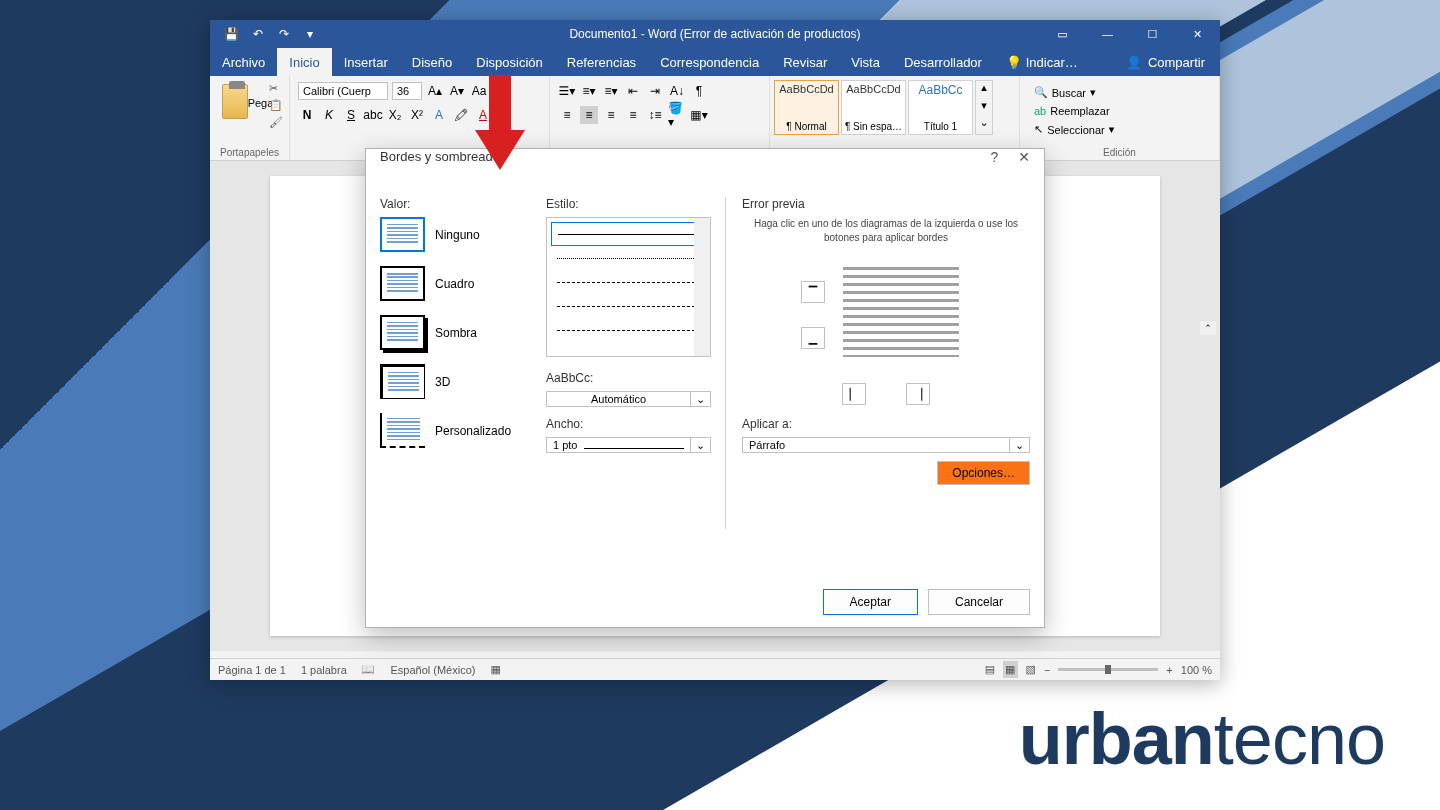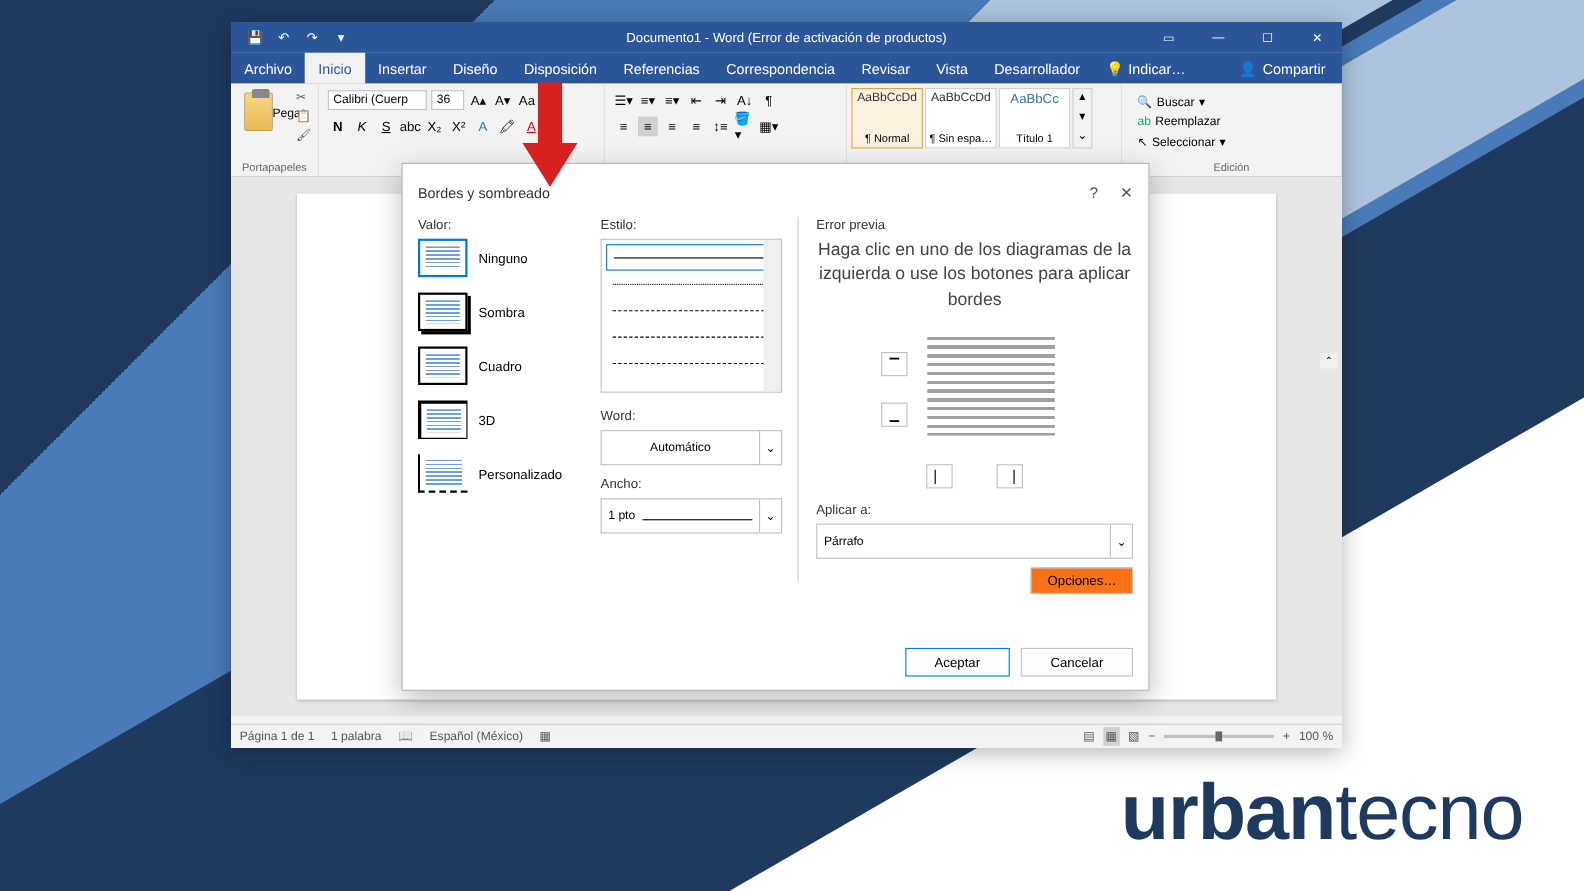--- a/index.html
+++ b/index.html
@@ -35,21 +35,21 @@
 .edit-group { display: flex; flex-direction: column; gap: 2px; padding: 4px; }
 .edit-item { display: flex; align-items: center; gap: 4px; font-size: 11px; padding: 2px; }
 .doc-area { background: #e6e6e6; height: 490px; position: relative; }
 .page { position: absolute; background: #fff; top: 15px; left: 60px; right: 60px; height: 460px; box-shadow: 0 1px 3px rgba(0,0,0,0.2); }
 .statusbar { position: absolute; bottom: 0; left: 0; right: 0; height: 22px; background: #f3f3f3; border-top: 1px solid #d0d0d0; display: flex; align-items: center; font-size: 11px; color: #555; padding: 0 8px; gap: 15px; }
 .statusbar-right { margin-left: auto; display: flex; align-items: center; gap: 8px; }
 .zoom-slider { width: 100px; height: 3px; background: #c0c0c0; position: relative; }
 .zoom-slider::before { content: ''; position: absolute; left: 47px; top: -3px; width: 6px; height: 9px; background: #666; }
 
 .dialog { position: absolute; top: 148px; left: 365px; width: 680px; height: 480px; background: #fff; border: 1px solid #b0b0b0; box-shadow: 0 8px 24px rgba(0,0,0,0.25); z-index: 20; }
-.dialog-title { height: 34px; display: flex; align-items: flex-end; padding: 0 14px; font-size: 13px; color: #333; }
+.dialog-title { height: 34px; display: flex; align-items: flex-start; padding: 0 14px; font-size: 13px; color: #333; }
 .dialog-title-right { margin-left: auto; display: flex; gap: 20px; font-size: 14px; color: #555; }
 .dialog-tabs { display: flex; border-bottom: 1px solid #d0d0d0; padding-left: 14px; }
 .dialog-tab { padding: 6px 14px; font-size: 12px; border: 1px solid transparent; border-bottom: none; margin-bottom: -1px; }
 .dialog-tab.active { border-color: #d0d0d0; background: #fff; }
 .dialog-body { display: flex; padding: 14px; gap: 16px; height: 360px; }
 .col-valor { width: 150px; }
 .col-estilo { width: 180px; border-right: 1px solid #d0d0d0; padding-right: 14px; }
 .col-preview { flex: 1; }
 .section-label { font-size: 12px; margin-bottom: 6px; color: #333; }
 .valor-item { display: flex; align-items: center; gap: 10px; margin-bottom: 14px; }
@@ -57,24 +57,24 @@
 .valor-icon.selected { border: 2px solid #0078d4; }
 .valor-icon-lines { position: absolute; top: 5px; left: 5px; right: 5px; bottom: 5px; background: repeating-linear-gradient(to bottom, #6ea0d8, #6ea0d8 1.5px, transparent 1.5px, transparent 3.5px); }
 .valor-label { font-size: 12px; }
 .estilo-list { border: 1px solid #c0c0c0; height: 140px; padding: 4px; overflow: hidden; position: relative; }
 .estilo-row { height: 24px; display: flex; align-items: center; padding: 0 6px; }
 .estilo-row.selected { border: 1px solid #0078d4; }
 .line-solid { width: 100%; border-top: 1.5px solid #000; }
 .line-dots { width: 100%; border-top: 1.5px dotted #000; }
 .line-dash { width: 100%; border-top: 1.5px dashed #000; }
 .estilo-scroll { position: absolute; right: 0; top: 0; width: 16px; height: 100%; background: #f0f0f0; }
-.dropdown { display: flex; border: 1px solid #c0c0c0; height: 32px; font-size: 11px; margin-top: 4px; }
+.dropdown { display: flex; border: 1px solid #c0c0c0; height: 16px; font-size: 11px; margin-top: 4px; }
 .dropdown-value { flex: 1; padding: 2px 6px; display: flex; align-items: center; }
 .dropdown-arrow { width: 20px; border-left: 1px solid #c0c0c0; display: flex; align-items: center; justify-content: center; }
-.preview-hint { font-size: 16px; text-align: center; color: #444; margin-bottom: 10px; line-height: 1.4; }
+.preview-hint { font-size: 10px; text-align: center; color: #444; margin-bottom: 10px; line-height: 1.4; }
 .preview-box { display: flex; gap: 6px; align-items: center; justify-content: center; }
 .preview-doc { width: 140px; height: 120px; background: #fff; padding: 12px; }
 .preview-doc-lines { background: repeating-linear-gradient(to bottom, #a0a0a0, #a0a0a0 3px, transparent 3px, transparent 8px); height: 90px; }
 .preview-side-btn { width: 24px; height: 22px; border: 1px solid #c0c0c0; display: flex; align-items: center; justify-content: center; font-size: 11px; }
 .preview-bottom-btns { display: flex; justify-content: center; gap: 40px; margin-top: 8px; }
 .aplicar-row { margin-top: 12px; }
 .options-btn { border: 1px solid #c0c0c0; padding: 4px 14px; font-size: 12px; background: #f97316; float: right; margin-top: 8px; }
 .dialog-footer { position: absolute; bottom: 12px; right: 14px; display: flex; gap: 10px; }
 .dlg-btn { border: 1px solid #c0c0c0; padding: 5px 26px; font-size: 12px; background: #fdfdfd; }
 .dlg-btn.primary { border: 1px solid #0078d4; }
@@ -250,30 +250,30 @@
   <div class="dialog-body">
     <div class="col-valor">
       <div class="section-label">Valor:</div>
       <div class="valor-item">
         <div class="valor-icon selected">
             <div class="valor-icon-lines"></div>
           </div>
         <span class="valor-label">Ninguno</span>
       </div>
       <div class="valor-item">
+        <div class="valor-icon">
+            <div class="valor-icon-lines"></div>
+          </div>
+        <span class="valor-label">Cuadro</span>
+      </div>
+      <div class="valor-item">
         <div class="valor-icon" style="box-shadow:3px 3px 0 #000">
             <div class="valor-icon-lines"></div>
           </div>
         <span class="valor-label">Sombra</span>
-      </div>
-      <div class="valor-item">
-        <div class="valor-icon">
-            <div class="valor-icon-lines"></div>
-          </div>
-        <span class="valor-label">Cuadro</span>
       </div>
       <div class="valor-item">
         <div class="valor-icon" style="border-width:3px 1px 1px 3px">
             <div class="valor-icon-lines"></div>
           </div>
         <span class="valor-label">3D</span>
       </div>
       <div class="valor-item">
         <div class="valor-icon" style="border-style:none none dashed solid">
             <div class="valor-icon-lines"></div>
@@ -294,21 +294,21 @@
             <div class="line-dash" style="border-top-width:1px"></div>
           </div>
         <div class="estilo-row">
             <div class="line-dash"></div>
           </div>
         <div class="estilo-row">
             <div class="line-dash" style="border-top-style:dashed"></div>
           </div>
         <div class="estilo-scroll"></div>
       </div>
-      <div class="section-label" style="margin-top:14px">Word:</div>
+      <div class="section-label" style="margin-top:14px">AaBbCc:</div>
       <div class="dropdown">
         <div class="dropdown-value" style="justify-content:center">Automático</div>
         <div class="dropdown-arrow">⌄</div>
       </div>
       <div class="section-label" style="margin-top:10px">Ancho:</div>
       <div class="dropdown">
         <div class="dropdown-value"><span>1 pto</span>&nbsp;&nbsp;<span style="flex:1;border-top:1px solid #000;margin-top:6px"></span></div>
         <div class="dropdown-arrow">⌄</div>
       </div>
     </div>

